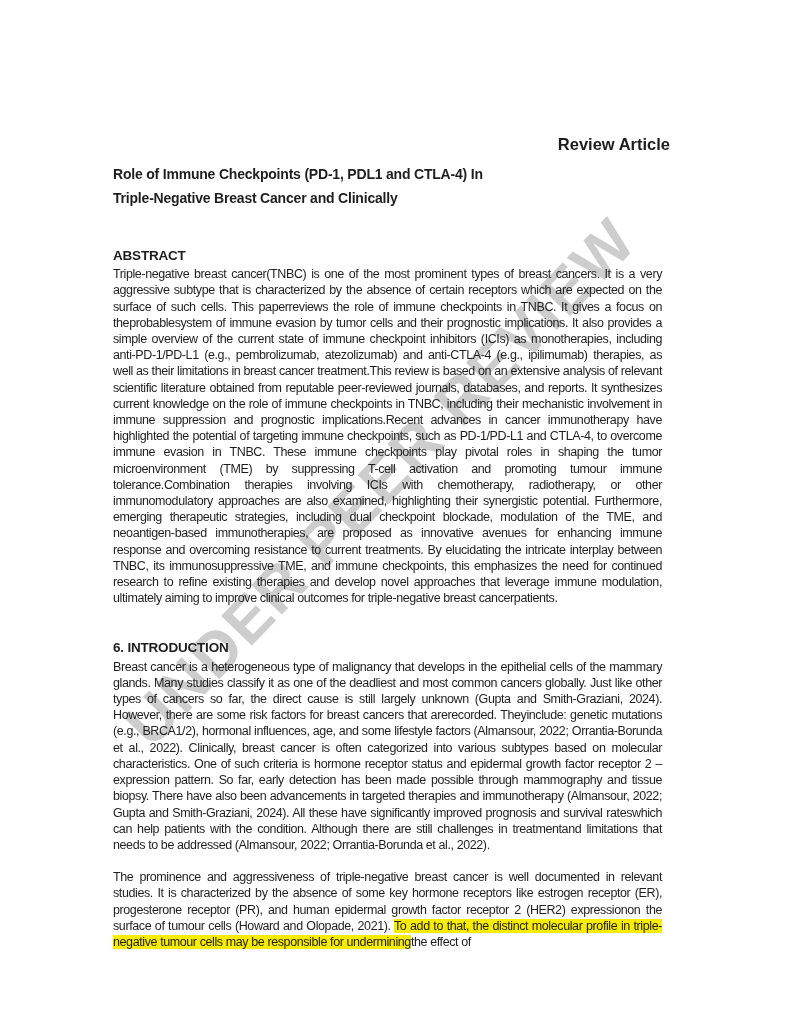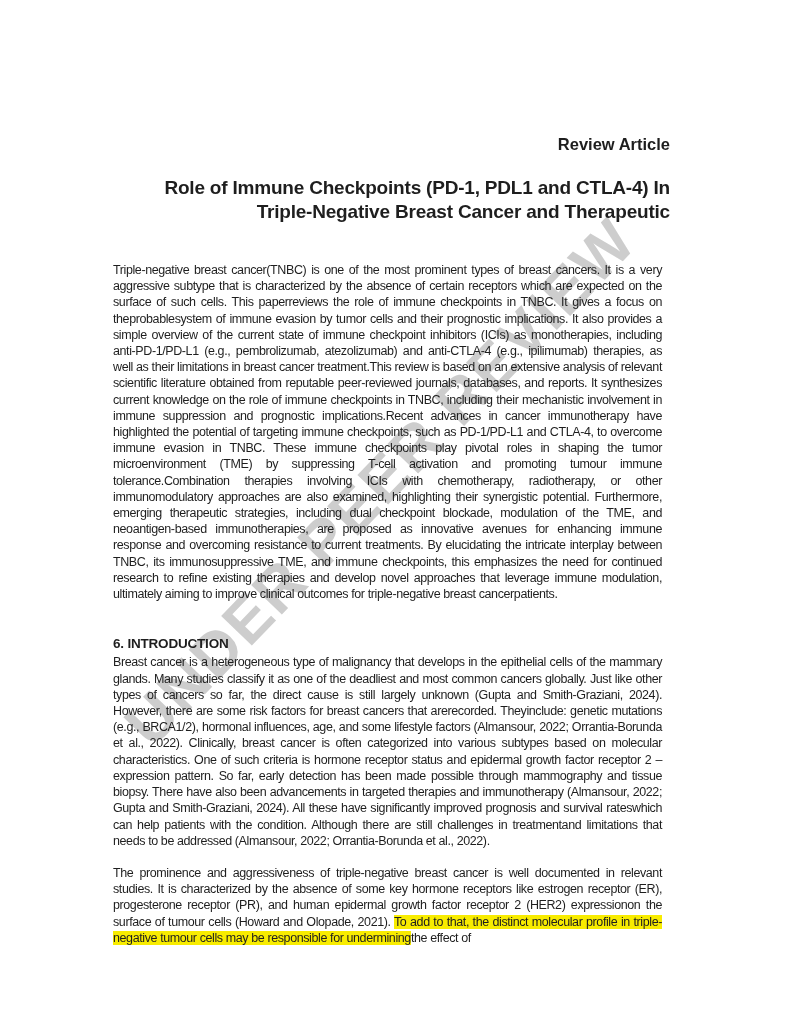--- a/index.html
+++ b/index.html
@@ -34,26 +34,25 @@
   .content {
     position: relative;
     z-index: 1;
     padding: 134px 121px 0 113px;
   }
   .article-type {
     text-align: right;
     font-weight: bold;
     font-size: 16.5px;
     line-height: 20px;
-    margin-bottom: 22px;
+    margin-bottom: 8px;
   }
   .title {
-    text-align: right;
     font-weight: bold;
-    font-size: 19px;
+    font-size: 14px;
     line-height: 24px;
     letter-spacing: -0.2px;
     margin: 0 0 38px 0;
   }
   .section-heading {
     font-weight: bold;
     font-size: 13.5px;
     line-height: 16.2px;
     margin: 0 0 2px 0;
     letter-spacing: -0.2px;
@@ -80,23 +79,24 @@
 <div class="page" style="color: rgb(30, 30, 30); background: rgb(255, 255, 255);">
 
   <div class="watermark" style="color: rgb(189, 189, 189);">UNDER PEER REVIEW</div>
 
   <div class="content">
 
     <div class="article-type">Review Article</div>
 
     <h1 class="title">
       <div>Role of Immune Checkpoints (PD-1, PDL1 and CTLA-4) In</div>
-      <div>Triple-Negative Breast Cancer and Therapeutic</div>
+      <div>Triple-Negative Breast Cancer and Clinically</div>
     </h1>
 
+    <div class="section-heading">ABSTRACT</div>
 
     <p class="body-text">Triple-negative breast cancer(TNBC) is one of the most prominent types of breast cancers. It is a very aggressive subtype that is characterized by the absence of certain receptors which are expected on the surface of such cells. This paperreviews the role of immune checkpoints in TNBC. It gives a focus on theprobablesystem of immune evasion by tumor cells and their prognostic implications. It also provides a simple overview of the current state of immune checkpoint inhibitors (ICIs) as monotherapies, including anti-PD-1/PD-L1 (e.g., pembrolizumab, atezolizumab) and anti-CTLA-4 (e.g., ipilimumab) therapies, as well as their limitations in breast cancer treatment.This review is based on an extensive analysis of relevant scientific literature obtained from reputable peer-reviewed journals, databases, and reports. It synthesizes current knowledge on the role of immune checkpoints in TNBC, including their mechanistic involvement in immune suppression and prognostic implications.Recent advances in cancer immunotherapy have highlighted the potential of targeting immune checkpoints, such as PD-1/PD-L1 and CTLA-4, to overcome immune evasion in TNBC. These immune checkpoints play pivotal roles in shaping the tumor microenvironment (TME) by suppressing T-cell activation and promoting tumour immune tolerance.Combination therapies involving ICIs with chemotherapy, radiotherapy, or other immunomodulatory approaches are also examined, highlighting their synergistic potential. Furthermore, emerging therapeutic strategies, including dual checkpoint blockade, modulation of the TME, and neoantigen-based immunotherapies, are proposed as innovative avenues for enhancing immune response and overcoming resistance to current treatments. By elucidating the intricate interplay between TNBC, its immunosuppressive TME, and immune checkpoints, this emphasizes the need for continued research to refine existing therapies and develop novel approaches that leverage immune modulation, ultimately aiming to improve clinical outcomes for triple-negative breast cancerpatients.</p>
 
     <div class="gap-before-section"></div>
 
     <div class="section-heading">6. INTRODUCTION</div>
 
     <p class="body-text">Breast cancer is a heterogeneous type of malignancy that develops in the epithelial cells of the mammary glands. Many studies classify it as one of the deadliest and most common cancers globally. Just like other types of cancers so far, the direct cause is still largely unknown (Gupta and Smith-Graziani, 2024). However, there are some risk factors for breast cancers that arerecorded. Theyinclude: genetic mutations (e.g., BRCA1/2), hormonal influences, age, and some lifestyle factors (Almansour, 2022; Orrantia-Borunda et al., 2022). Clinically, breast cancer is often categorized into various subtypes based on molecular characteristics. One of such criteria is hormone receptor status and epidermal growth factor receptor 2 – expression pattern. So far, early detection has been made possible through mammography and tissue biopsy. There have also been advancements in targeted therapies and immunotherapy (Almansour, 2022; Gupta and Smith-Graziani, 2024). All these have significantly improved prognosis and survival rateswhich can help patients with the condition. Although there are still challenges in treatmentand limitations that needs to be addressed (Almansour, 2022; Orrantia-Borunda et al., 2022).</p>
 
     <p class="body-text"><span>The prominence and aggressiveness of triple-negative breast cancer is well documented in relevant studies. It is characterized by the absence of some key hormone receptors like estrogen receptor (ER), progesterone receptor (PR), and human epidermal growth factor receptor 2 (HER2) expressionon the surface of tumour cells (Howard and Olopade, 2021). </span><mark style="background: rgb(248, 236, 0);">To add to that, the distinct molecular profile in triple-negative tumour cells may be responsible for undermining</mark><span>the effect of</span></p>

